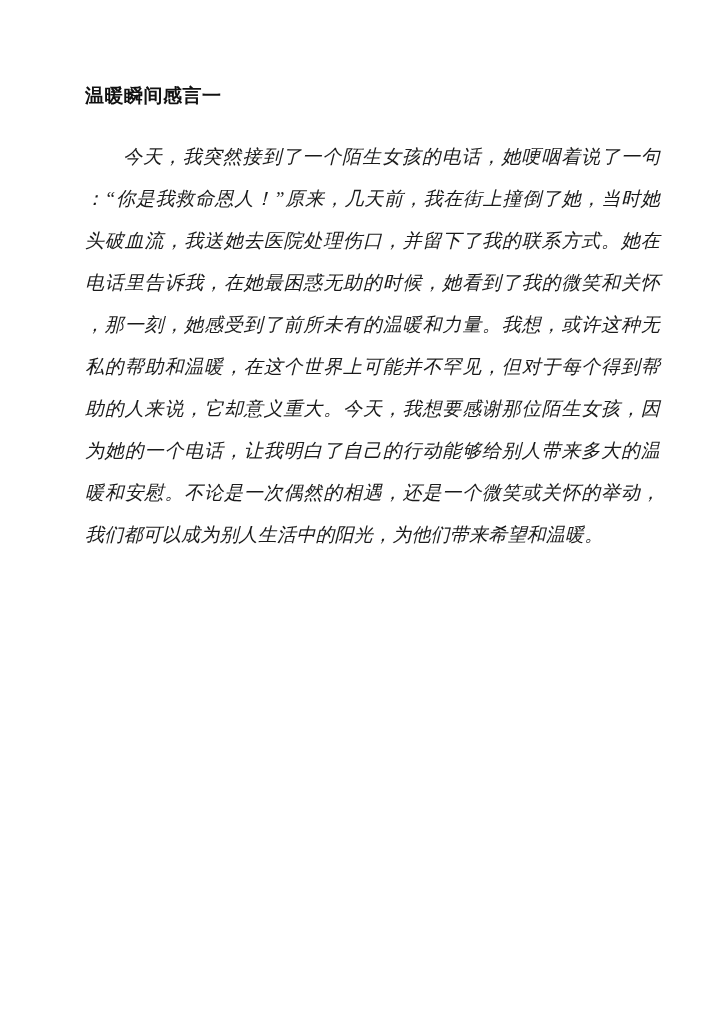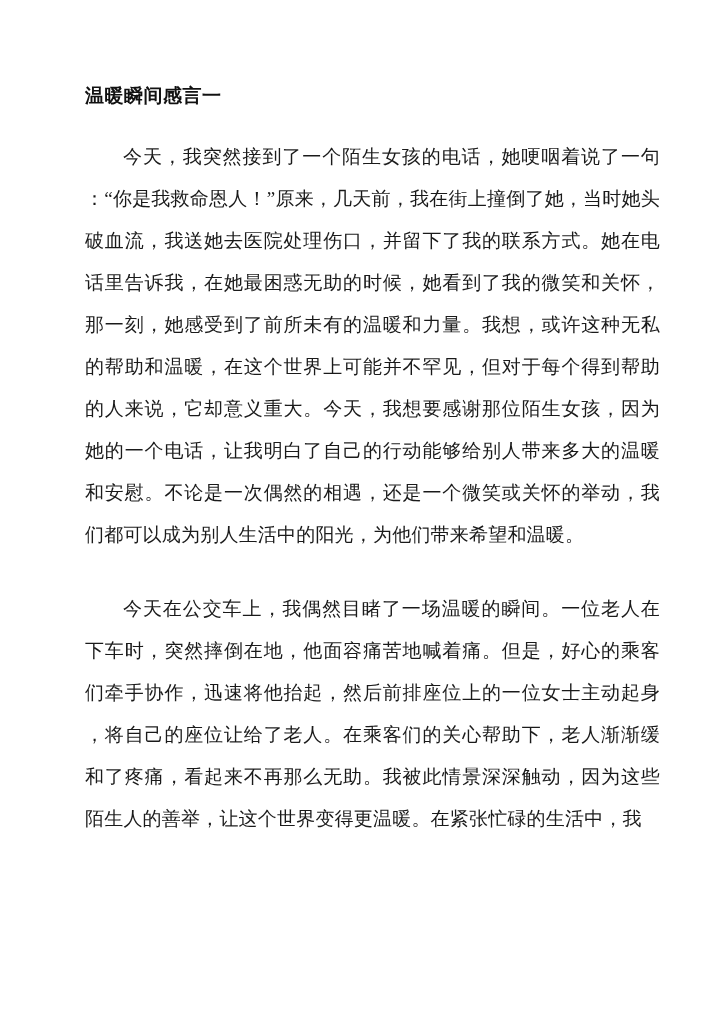--- a/index.html
+++ b/index.html
@@ -32,29 +32,29 @@
     }
     .section-body {
       font-size: 19px;
       line-height: 42px;
       margin: 0 0 32px 0;
       text-indent: 2em;
       text-align: justify;
       line-break: anywhere;
       color: #1a1a1a;
       letter-spacing: 0.2px;
+      font-style: italic;
     }
   </style>
 </head>
 <body>
 
 <div class="page">
 
   <div class="section">
     <h2 class="section-heading">温暖瞬间感言一</h2>
     <p class="section-body">今天，我突然接到了一个陌生女孩的电话，她哽咽着说了一句：“你是我救命恩人！”原来，几天前，我在街上撞倒了她，当时她头破血流，我送她去医院处理伤口，并留下了我的联系方式。她在电话里告诉我，在她最困惑无助的时候，她看到了我的微笑和关怀，那一刻，她感受到了前所未有的温暖和力量。我想，或许这种无私的帮助和温暖，在这个世界上可能并不罕见，但对于每个得到帮助的人来说，它却意义重大。今天，我想要感谢那位陌生女孩，因为她的一个电话，让我明白了自己的行动能够给别人带来多大的温暖和安慰。不论是一次偶然的相遇，还是一个微笑或关怀的举动，我们都可以成为别人生活中的阳光，为他们带来希望和温暖。</p>
   </div>
 
   <div class="section">
-    <p class="section-body">今天在公交车上，我偶然目睹了一场温暖的瞬间。一位老人在下车时，突然摔倒在地，他面容痛苦地喊着痛。但是，好心的乘客们牵手协作，迅速将他抬起，然后前排座位上的一位女士主动起身，将自己的座位让给了老人。在乘客们的关心帮助下，老人渐渐缓和了疼痛，看起来不再那么无助。我被此情景深深触动，因为这些陌生人的善举，让这个世界变得更温暖。在紧张忙碌的生活中，我</p>
   </div>
 
 </div>
 
 </body></html>

